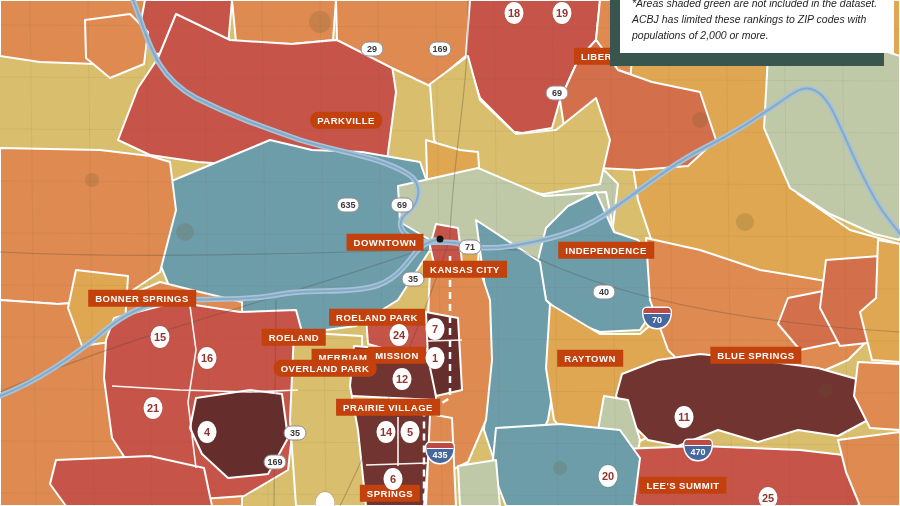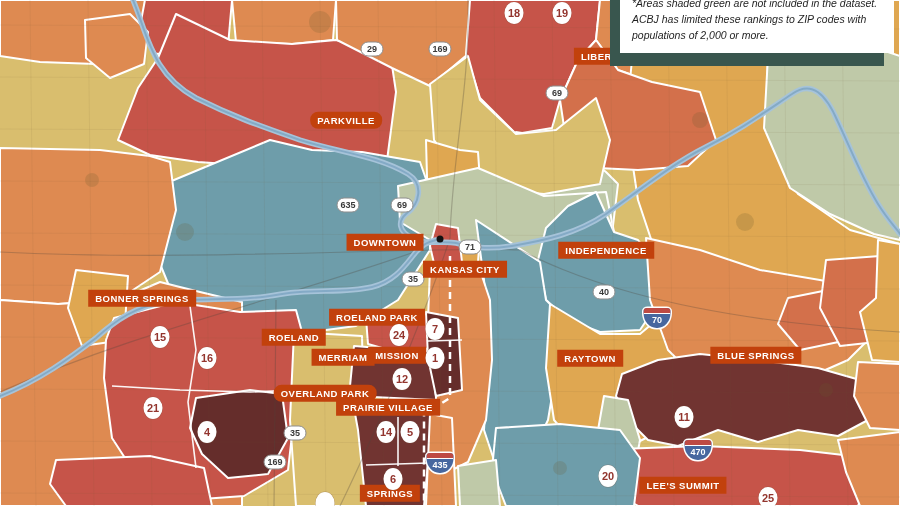--- a/index.html
+++ b/index.html
@@ -155,41 +155,41 @@
       <div class="shield-us" style="left: 402px; top: 205px;">69</div>
       <div class="shield-us" style="left: 458px; top: 247px; margin-left: 12px;">71</div>
       <div class="shield-us" style="left: 413px; top: 279px;">35</div>
       <div class="shield-us" style="left: 558px; top: 292px; margin-left: 46px;">40</div>
       <div class="shield-interstate" style="left: 657px; top: 318px;">
         <div class="band"></div>
         <div class="num">70</div>
       </div>
       <div class="shield-us" style="left: 295px; top: 433px;">35</div>
       <div class="shield-us" style="left: 275px; top: 462px;">169</div>
-      <div class="shield-interstate" style="left: 440px; top: 453px; margin-top: 10px;">
+      <div class="shield-interstate" style="left: 440px; top: 453px;">
         <div class="band"></div>
         <div class="num">435</div>
       </div>
       <div class="shield-interstate" style="left: 650px; top: 450px; margin-left: 48px;">
         <div class="band"></div>
         <div class="num">470</div>
       </div>
     </div>
   <div class="overlay" id="labels-layer">
       <div class="map-label" style="left: 603px; top: 56px;">LIBERTY</div>
       <div class="map-label" style="left: 346px; top: 120px; border-radius: 8px;">PARKVILLE</div>
       <div class="map-label" style="left: 385px; top: 242px;">DOWNTOWN</div>
       <div class="map-label" style="left: 465px; top: 269px;">KANSAS CITY</div>
       <div class="map-label" style="left: 606px; top: 250px;">INDEPENDENCE</div>
       <div class="map-label" style="left: 142px; top: 298px;">BONNER SPRINGS</div>
       <div class="map-label" style="left: 377px; top: 317px;">ROELAND PARK</div>
       <div class="map-label" style="left: 294px; top: 337px;">ROELAND</div>
       <div class="map-label" style="left: 343px; top: 357px;">MERRIAM</div>
       <div class="map-label" style="left: 397px; top: 355px;">MISSION</div>
-      <div class="map-label" style="left: 325px; top: 393px; border-radius: 8px;">OVERLAND PARK</div>
+      <div class="map-label" style="left: 325px; top: 368px; border-radius: 8px;">OVERLAND PARK</div>
       <div class="map-label" style="left: 388px; top: 407px;">PRAIRIE VILLAGE</div>
       <div class="map-label" style="left: 590px; top: 358px;">RAYTOWN</div>
       <div class="map-label" style="left: 756px; top: 355px;">BLUE SPRINGS</div>
       <div class="map-label" style="left: 390px; top: 493px;">SPRINGS</div>
       <div class="map-label" style="left: 683px; top: 485px;">LEE'S SUMMIT</div>
       <div class="city-dot" style="left: 440px; top: 239px;"></div>
     </div>
   <div class="overlay" id="circles-layer">
       <div class="rank-marker" style="left: 514px; top: 13px;">18</div>
       <div class="rank-marker" style="left: 562px; top: 13px;">19</div>

